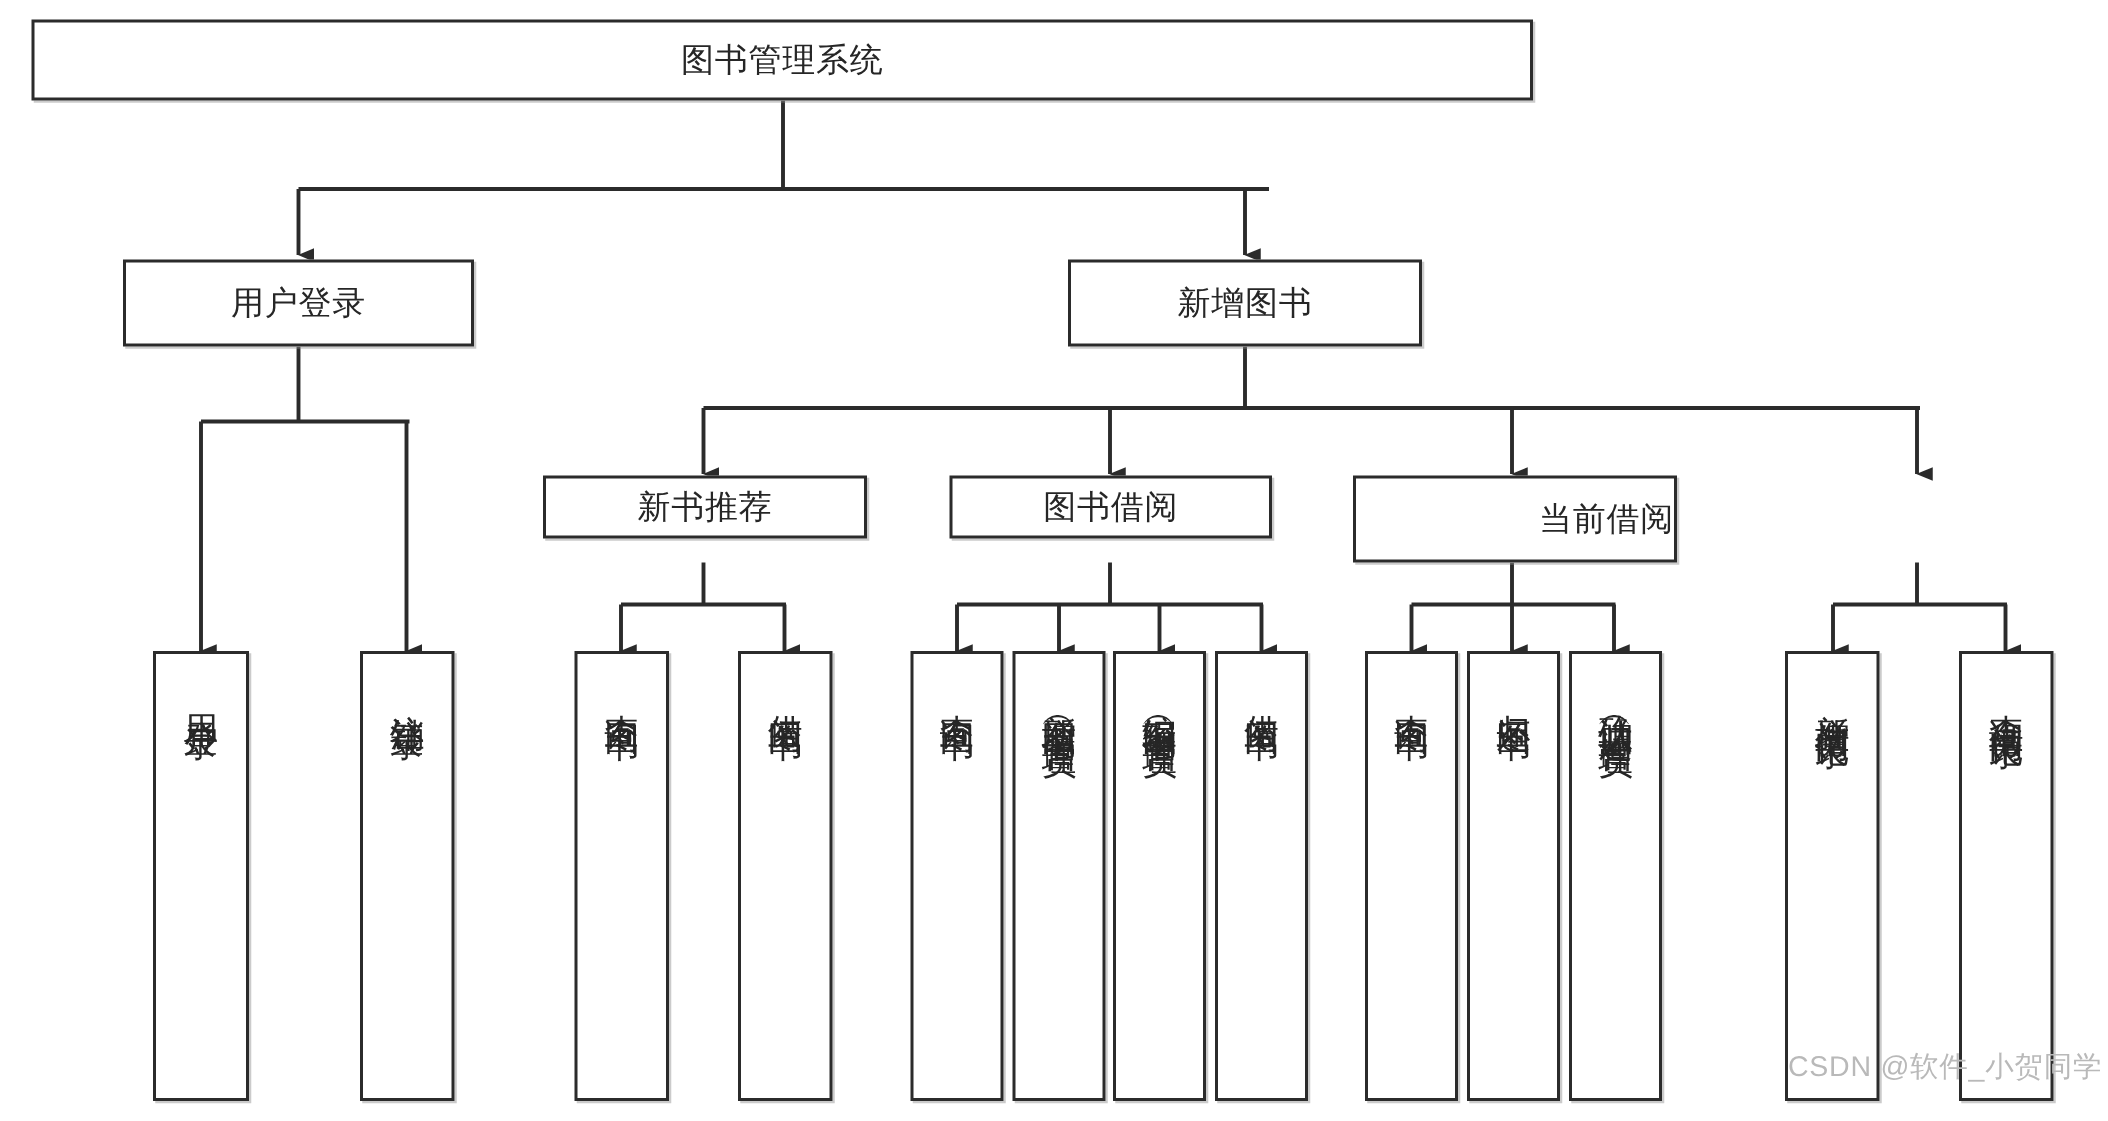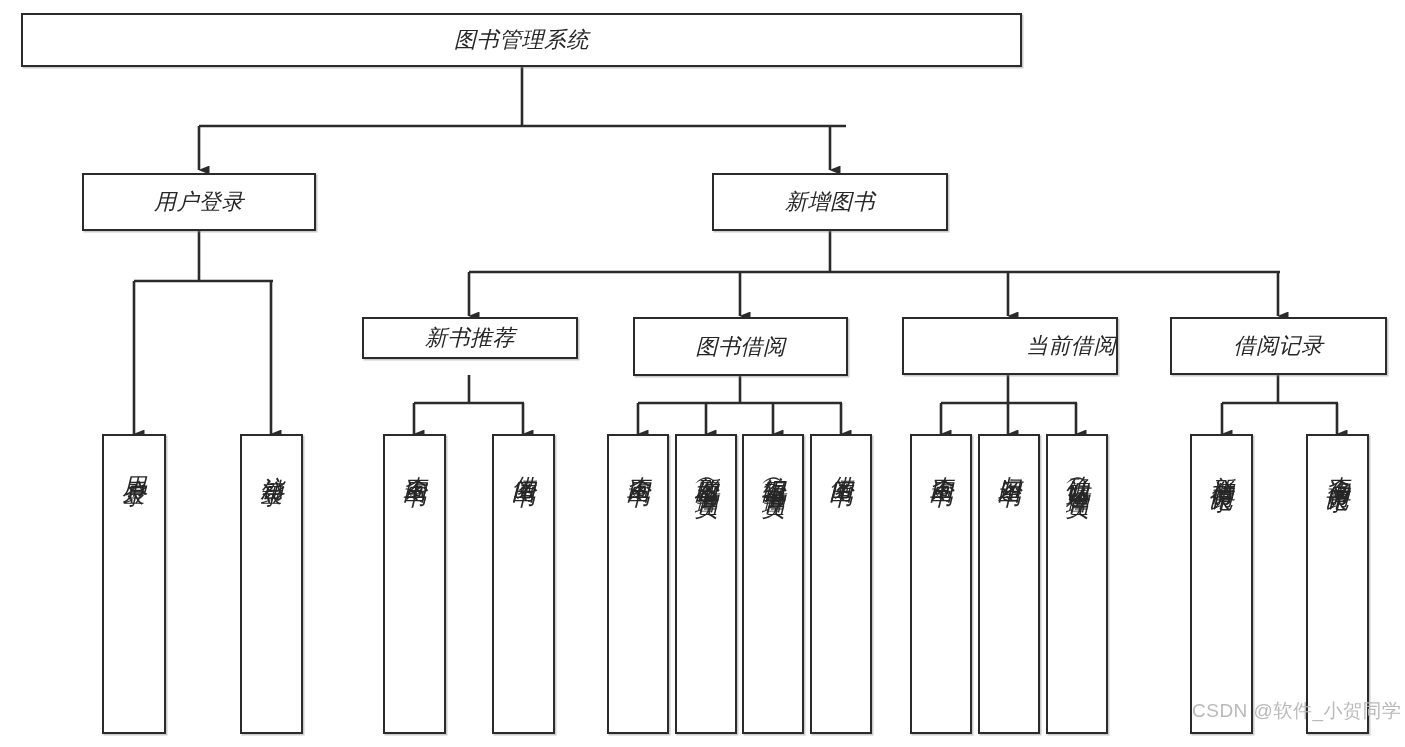--- a/index.html
+++ b/index.html
@@ -35,21 +35,20 @@
     justify-content: center;
     box-shadow: 1.5px 1.5px 0 rgba(140,140,140,0.45);
   }
   .node .label {
     color: #262626;
     font-size: 22px;
     line-height: 1.18;
     letter-spacing: 0.5px;
     white-space: nowrap;
     text-align: center;
-    font-style: italic;
   }
   .node.vert {
     align-items: flex-start;
     padding-top: 22px;
   }
   .node.vert .label {
     writing-mode: vertical-rl;
     text-orientation: upright;
     font-size: 23px;
     letter-spacing: 3px;
@@ -128,28 +127,25 @@
   <div class="node" style="left:82px; top:173px; width:234px; height:58px;">
     <span class="label">用户登录</span>
   </div>
   <div class="node" style="left:712px; top:173px; width:236px; height:58px;">
     <span class="label">新增图书</span>
   </div>
 
   <div class="node" style="left:362px; top:317px; width:216px; height:42px;">
     <span class="label">新书推荐</span>
   </div>
-  <div class="node" style="left:633px; top:317px; width:215px; height:59px;">
+  <div class="node" style="left:633px; top:317px; width:215px; height:42px;">
     <span class="label">图书借阅</span>
   </div>
   <div class="node" style="left:902px; top:317px; width:216px; height:58px;justify-content:flex-end;">
     <span class="label">当前借阅</span>
-  </div>
-  <div class="node" style="left:1170px; top:317px; width:217px; height:58px;">
-    <span class="label">借阅记录</span>
   </div>
 
   <div class="node vert" style="left:102px; top:434px; width:64px; height:300px;">
     <span class="label">用户登录</span>
   </div>
   <div class="node vert" style="left:240px; top:434px; width:63px; height:300px;">
     <span class="label">注销登录</span>
   </div>
 
   <div class="node vert" style="left:383px; top:434px; width:63px; height:300px;">

